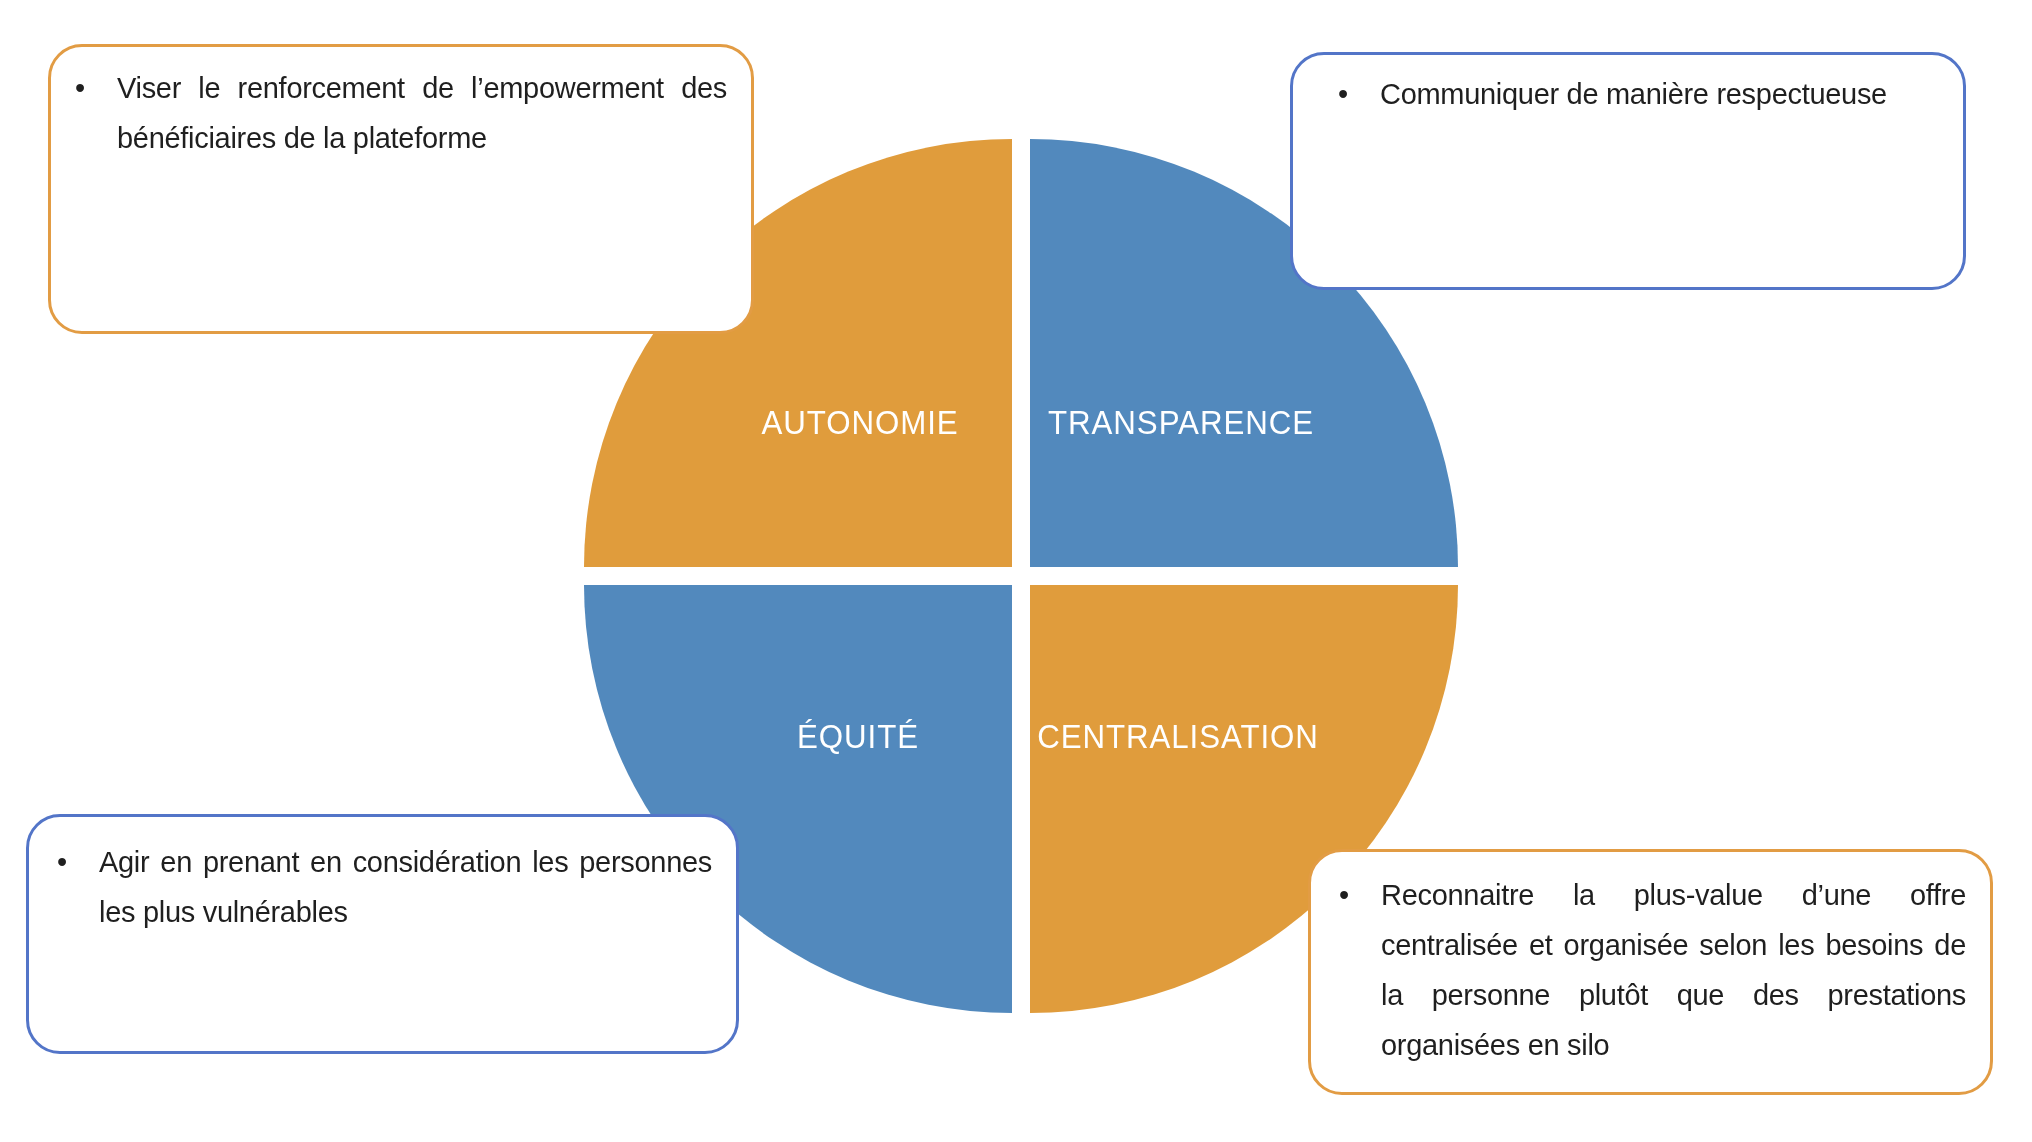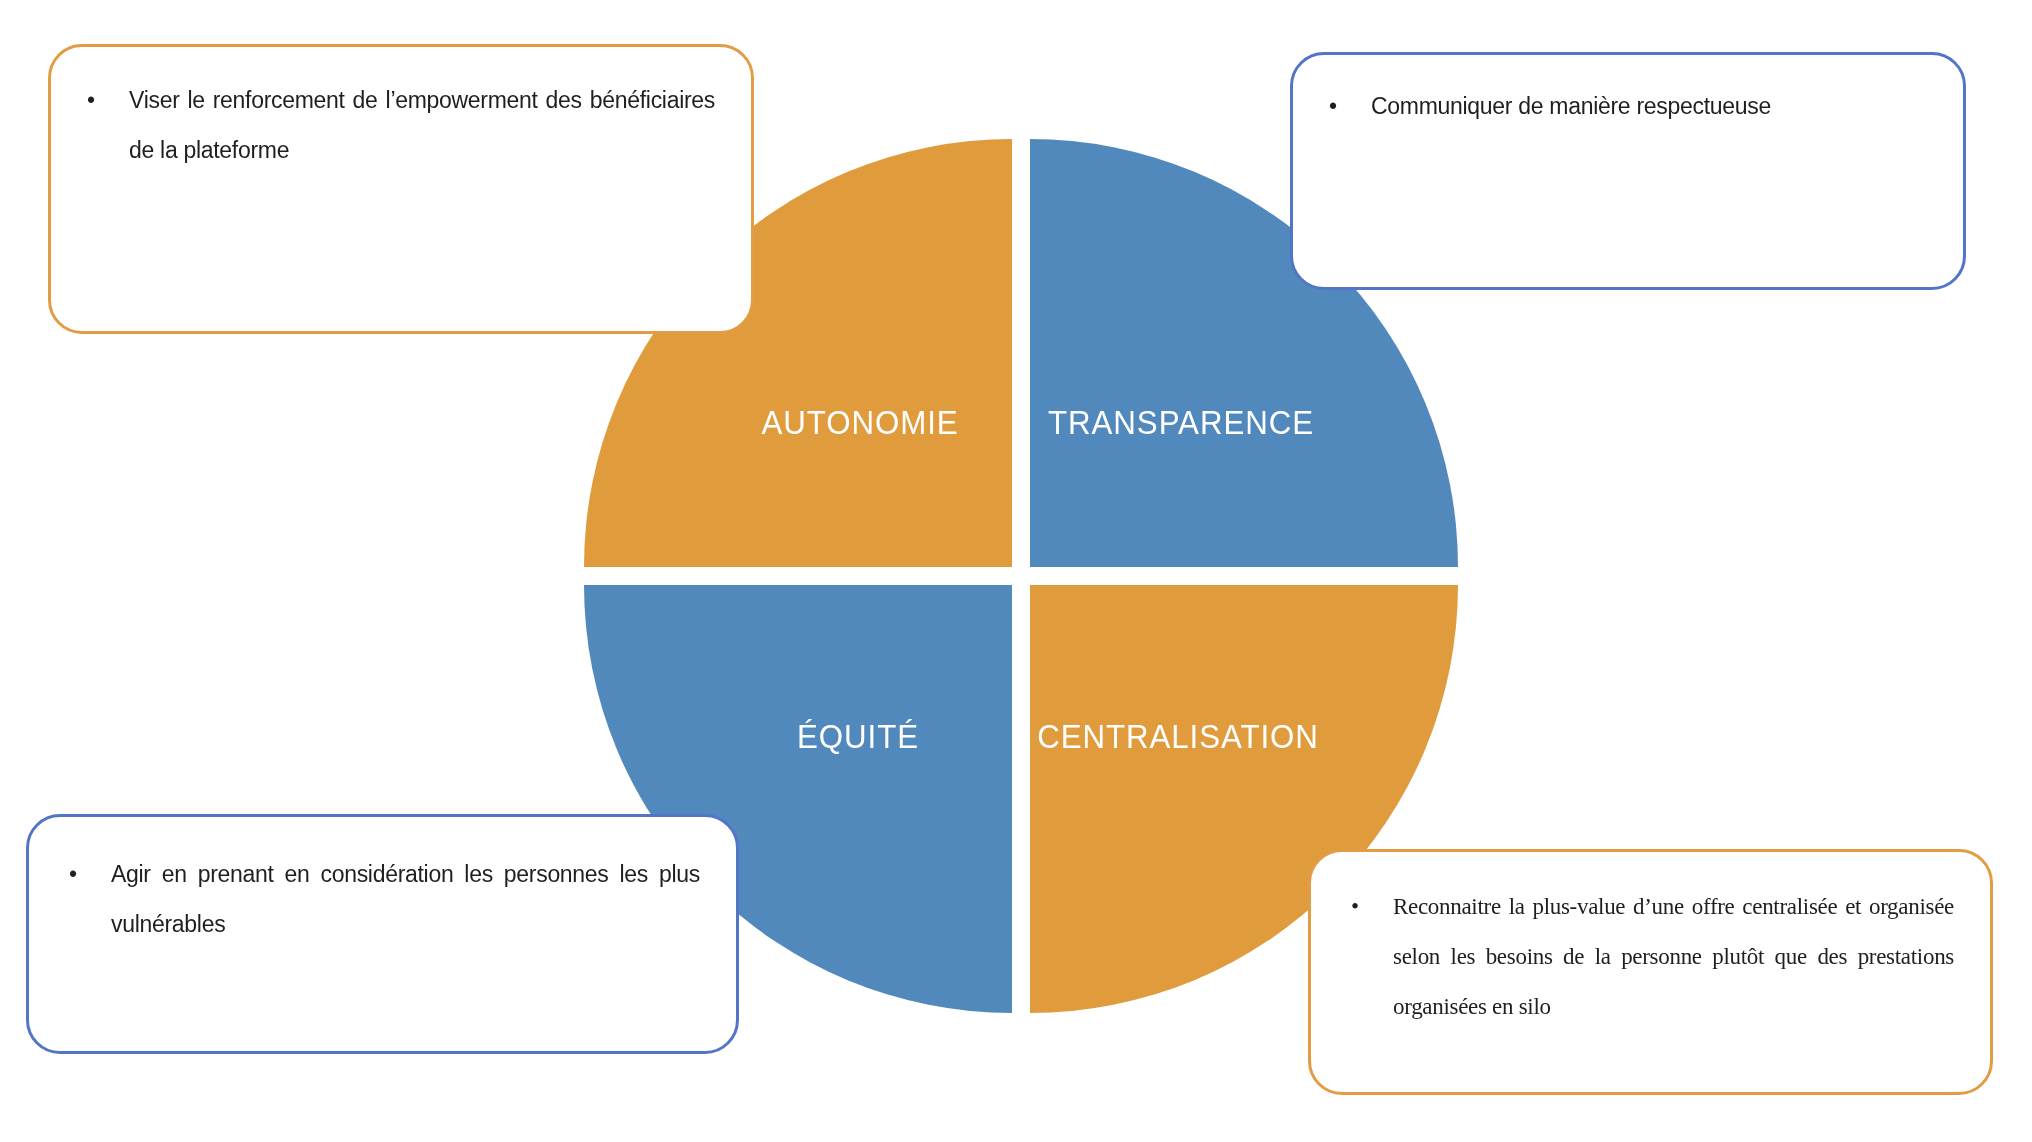--- a/index.html
+++ b/index.html
@@ -45,30 +45,30 @@
   .callout {
     position: absolute;
     background: #ffffff;
     border-radius: 34px;
     box-sizing: border-box;
   }
   .callout.orange { border: 3px solid #E29C44; }
   .callout.blue   { border: 3px solid #5375C8; }
 
   .callout.box-autonomie      { left: 48px;   top: 44px;  width: 706px; height: 290px; }
-  .callout.box-transparence   { left: 1290px; top: 52px;  width: 676px; height: 238px; }
+  .callout.box-transparence   { left: 1290px; top: 52px;  width: 676px; height: 238px; padding-left: 21px; }
   .callout.box-equite         { left: 26px;   top: 814px; width: 713px; height: 240px; }
-  .callout.box-centralisation { left: 1308px; top: 849px; width: 685px; height: 246px; font-family: Liberation Serif, serif; }
+  .callout.box-centralisation { left: 1308px; top: 849px; width: 685px; height: 246px; }
 
   .callout ul {
     list-style: none;
-    margin: 12px;
+    margin: 0;
     padding: 16px 24px 0 66px;
     color: #1f1f1f;
-    font-size: 23px;
+    font-size: 29px;
     line-height: 50px;
     letter-spacing: -0.3px;
     text-align: justify;
   }
   .callout.left-align ul { text-align: left; }
   .callout li {
     position: relative;
     margin-bottom: 11px;
   }
   .callout li::before {

